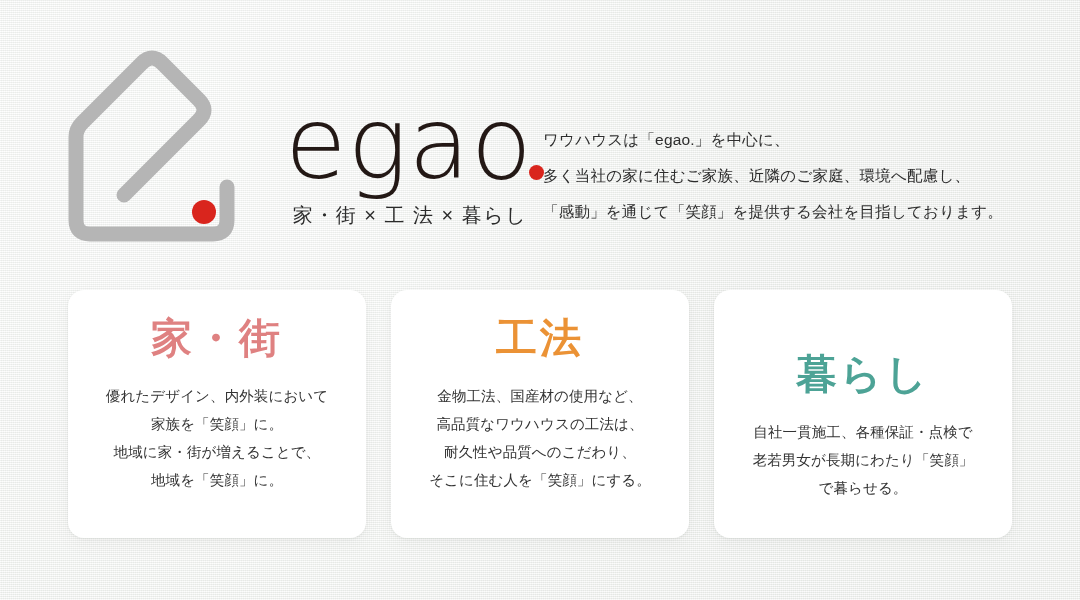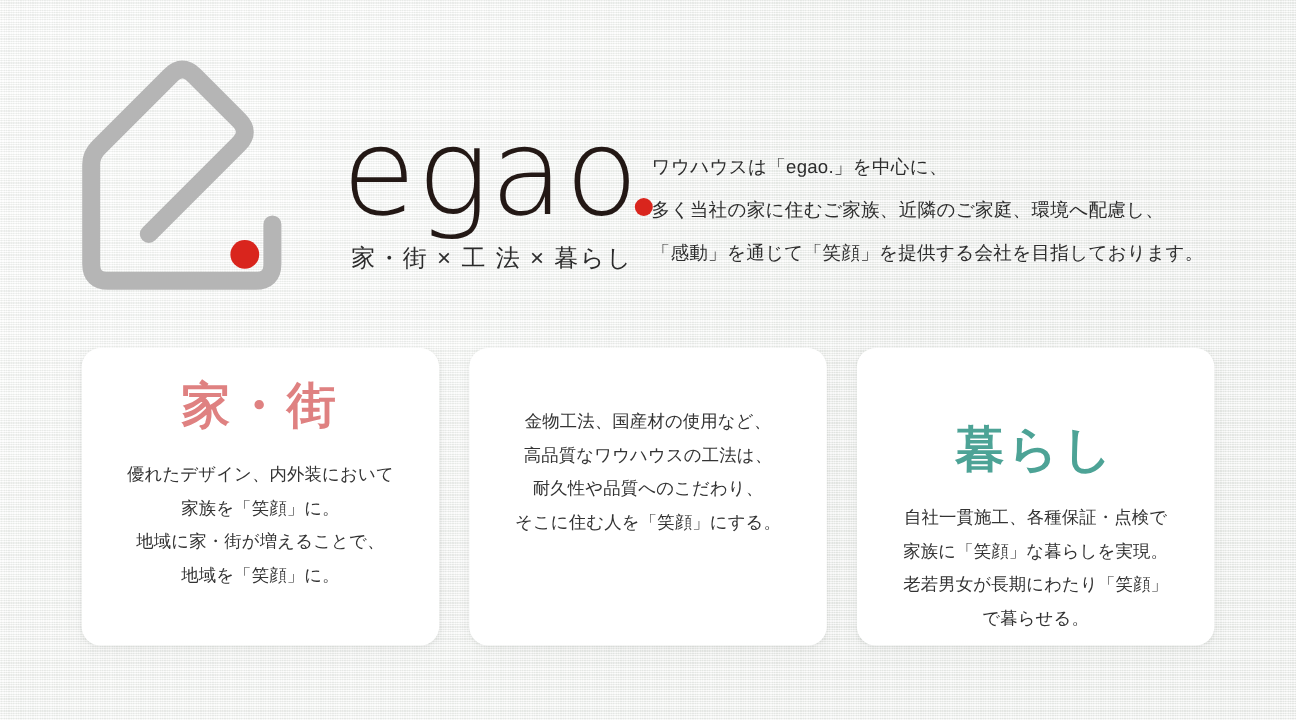--- a/index.html
+++ b/index.html
@@ -209,30 +209,30 @@
     <div class="card-title" style="color: rgb(223, 129, 129);">家・街</div>
     <div class="card-body">
       <div class="card-line">優れたデザイン、内外装において</div>
       <div class="card-line">家族を「笑顔」に。</div>
       <div class="card-line">地域に家・街が増えることで、</div>
       <div class="card-line">地域を「笑顔」に。</div>
     </div>
   </div>
 
   <div class="card">
+    <div class="card-title" style="color: rgb(235, 146, 53);">工法</div>
     <div class="card-body">
       <div class="card-line">金物工法、国産材の使用など、</div>
       <div class="card-line">高品質なワウハウスの工法は、</div>
       <div class="card-line">耐久性や品質へのこだわり、</div>
       <div class="card-line">そこに住む人を「笑顔」にする。</div>
     </div>
   </div>
 
   <div class="card">
     <div class="card-title" style="color: rgb(77, 163, 150); margin-top: 36px;">暮らし</div>
     <div class="card-body">
       <div class="card-line">自社一貫施工、各種保証・点検で</div>
-      <div class="card-line">家族に「笑顔」な暮らしを実現。</div>
       <div class="card-line">老若男女が長期にわたり「笑顔」</div>
       <div class="card-line">で暮らせる。</div>
     </div>
   </div>
 </div>
 
 </body></html>

